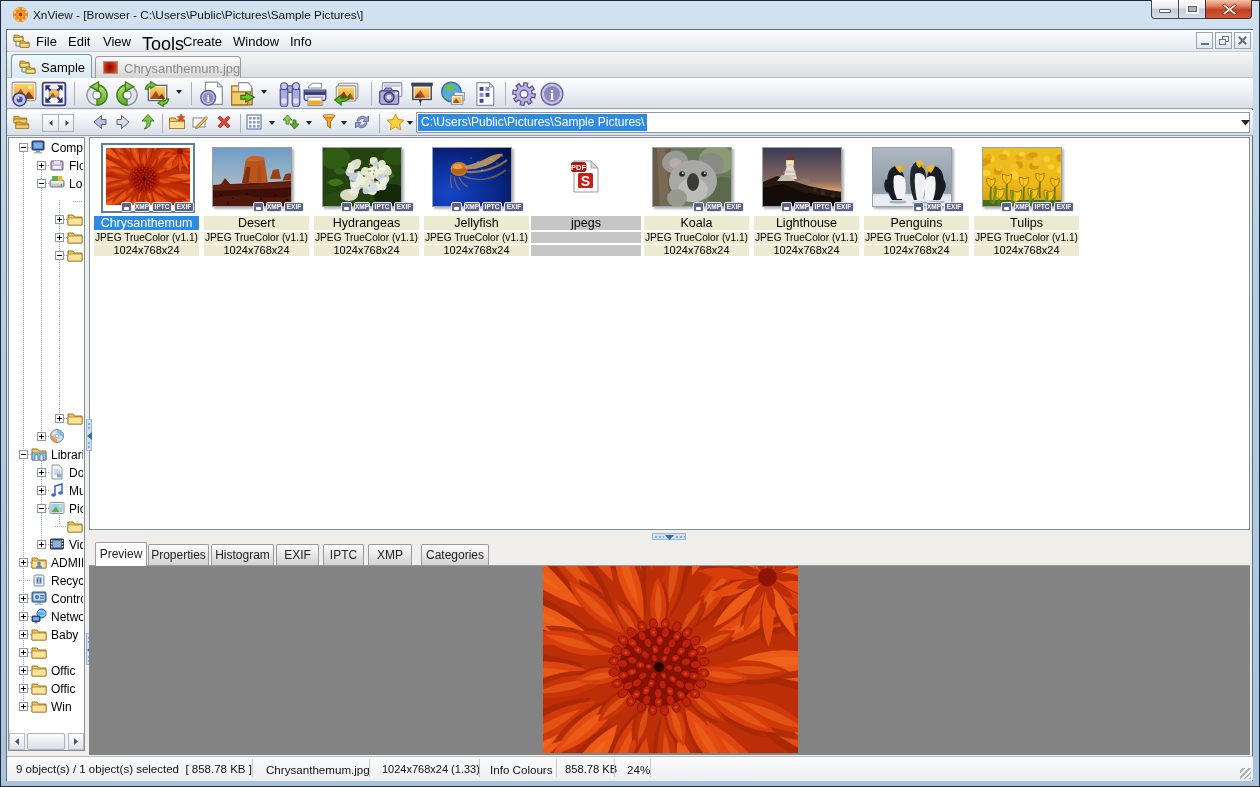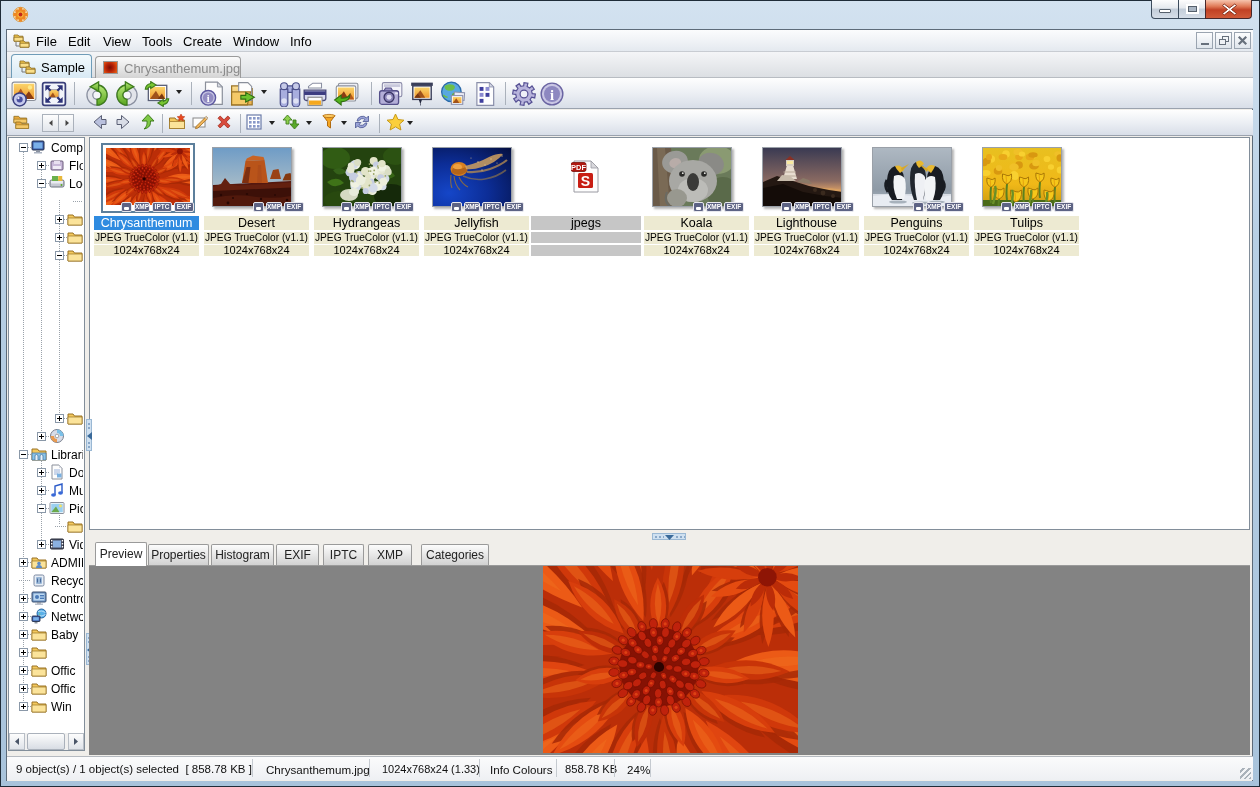--- a/index.html
+++ b/index.html
@@ -27,20 +27,21 @@
           <ellipse cx="12.6" cy="8.5" rx="3.1" ry="2.1"></ellipse>
           <ellipse cx="5.6" cy="5.6" rx="2.0" ry="2.6" transform="rotate(-45 5.6 5.6)"></ellipse>
           <ellipse cx="11.4" cy="5.6" rx="2.0" ry="2.6" transform="rotate(45 11.4 5.6)"></ellipse>
           <ellipse cx="5.6" cy="11.4" rx="2.0" ry="2.6" transform="rotate(45 5.6 11.4)"></ellipse>
           <ellipse cx="11.4" cy="11.4" rx="2.0" ry="2.6" transform="rotate(-45 11.4 11.4)"></ellipse>
         </g>
         <circle cx="8.5" cy="8.5" r="3.1" fill="#f6b33a"></circle>
         <circle cx="8.5" cy="8.5" r="1.9" fill="#c52818"></circle>
       </svg>
 </div>
+<div class="abs" style="left:33px;top:8px;font-size:11.8px;color:#101418;">XnView - [Browser - C:\Users\Public\Pictures\Sample Pictures\]</div>
 <div class="abs" style="left:1151px;top:0px;width:102px;height:20px;">
  <div class="abs" style="left:0;top:0;width:28px;height:19px;background:linear-gradient(180deg,#fdfdfd 0%,#e5e9ee 45%,#c3cdd9 50%,#d6dee8 100%);border:1px solid #3c4b5c;border-top:none;border-radius:0 0 0 4px;">
    <div class="abs" style="left:7px;top:9px;width:12px;height:4px;background:#fff;border:1px solid #56606c;border-radius:1px;"></div>
  </div>
  <div class="abs" style="left:27px;top:0;width:28px;height:19px;background:linear-gradient(180deg,#fdfdfd 0%,#e5e9ee 45%,#c3cdd9 50%,#d6dee8 100%);border:1px solid #3c4b5c;border-top:none;">
    <div class="abs" style="left:7px;top:4px;width:13px;height:10px;border:2px solid #fff;background:#aab6c4;box-shadow:0 0 0 1px #56606c inset;"></div>
  </div>
  <div class="abs" style="left:54px;top:0;width:47px;height:19px;background:linear-gradient(180deg,#f6c5ae 0%,#e07b58 35%,#c14124 55%,#d05a38 100%);border:1px solid #47272a;border-top:none;border-radius:0 0 4px 0;">
    <svg class="abs" style="left:16px;top:3px;" width="15" height="13" viewBox="0 0 15 13">
           <path d="M2.2 1 L7.5 5 L12.8 1 L14.5 2.6 L9.5 6.5 L14.5 10.4 L12.8 12 L7.5 8 L2.2 12 L0.5 10.4 L5.5 6.5 L0.5 2.6 Z" fill="#fff" stroke="#7d2914" stroke-width="0.9"></path>
@@ -53,21 +54,21 @@
           <path d="M1 2 h4 l1 1.2 h4 v5 h-9 z" fill="#f4c94f"></path>
           <path d="M1 4.2 h9 v4 h-9 z" fill="#fadf8a"></path>
           <path d="M7 8 h4 l1 1.2 h4 v5 h-9 z" fill="#f4c94f"></path>
           <path d="M7 10.2 h9 v4 h-9 z" fill="#fadf8a"></path>
         </g>
         <path d="M3 9 v4 h3" stroke="#777" fill="none"></path>
       </svg></div>
 <div class="abs" style="left:36px;top:33.5px;font-size:13px;color:#000;">File</div>
 <div class="abs" style="left:68px;top:33.5px;font-size:13px;color:#000;">Edit</div>
 <div class="abs" style="left:103px;top:33.5px;font-size:13px;color:#000;text-align:center;">View</div>
-<div class="abs" style="left:142px;top:33.5px;font-size:13px;color:#000;">Tools</div>
+<div class="abs" style="left:142px;top:33.5px;font-size:18px;color:#000;">Tools</div>
 <div class="abs" style="left:183px;top:33.5px;font-size:13px;color:#000;">Create</div>
 <div class="abs" style="left:233px;top:33.5px;font-size:13px;color:#000;">Window</div>
 <div class="abs" style="left:290px;top:33.5px;font-size:13px;color:#000;">Info</div>
 
 <div class="abs" style="left:1196px;top:32px;width:54px;height:17px;">
  <div class="abs" style="left:0;top:0;width:17px;height:17px;border:1px solid #9aa4b0;background:linear-gradient(180deg,#fcfdfe,#dfe5ec);">
         <div class="abs" style="left:4px;top:10px;width:8px;height:2px;background:#67707c;"></div>
       </div>
  <div class="abs" style="left:19px;top:0;width:17px;height:17px;border:1px solid #9aa4b0;background:linear-gradient(180deg,#fcfdfe,#dfe5ec);">
    <div class="abs" style="left:6px;top:3px;width:7px;height:6px;border:1px solid #67707c;"></div>
@@ -521,20 +522,26 @@
 <div class="abs" style="left:353px;top:113px;"><svg width="18" height="18" viewBox="0 0 18 18">
         <path d="M4 8 A5.5 5.5 0 0 1 13.5 5 L15.5 3 L15.5 8.5 L10 8.5 L12 6.5 A4 4 0 0 0 5.8 8 Z" fill="#9aa3d8" stroke="#4a5590" stroke-width="0.8"></path>
         <path d="M14 10 A5.5 5.5 0 0 1 4.5 13 L2.5 15 L2.5 9.5 L8 9.5 L6 11.5 A4 4 0 0 0 12.2 10 Z" fill="#9aa3d8" stroke="#4a5590" stroke-width="0.8"></path>
       </svg></div>
 <div class="sep2" style="left:379px;top:114px;"></div>
 <div class="abs" style="left:386px;top:113px;"><svg width="19" height="18" viewBox="0 0 19 18">
         <path d="M9.5 1 L12 6.5 L18 7.2 L13.6 11 L14.9 17 L9.5 13.8 L4.1 17 L5.4 11 L1 7.2 L7 6.5 Z" fill="#fbcf3c" stroke="#c89a18" stroke-width="1"></path>
       </svg></div>
 <div class="dd" style="left:407px;top:121px;"></div>
 
+<div class="abs" style="left:416px;top:112px;width:834px;height:21px;border:1px solid #8a98a8;background:#fff;">
+ <div class="abs" style="left:1px;top:1px;height:17px;background:#2f8be0;color:#fff;font-size:12px;line-height:17px;padding:0 3px;">C:\Users\Public\Pictures\Sample Pictures\</div>
+ <svg class="abs" style="left:824px;top:7px;" width="9" height="6" viewBox="0 0 9 6">
+        <path d="M0 0 h9 L4.5 5.5 Z" fill="#222"></path>
+      </svg>
+</div>
 <div class="abs" style="left:8px;top:137px;width:77px;height:614px;background:#fff;border:1px solid #828e9a;"></div>
 <div class="abs" style="left:89px;top:137px;width:1161px;height:393px;background:#fff;border:1px solid #828e9a;"></div>
 <div class="abs" style="left:89px;top:531px;width:1161px;height:11px;background:#f0eeea;"></div>
 <div class="abs" style="left:652px;top:533px;width:34px;height:7px;background:#cfe0f0;border:1px solid #9ab8d4;">
  <svg class="abs" style="left:12px;top:1px;" width="9" height="5" viewBox="0 0 9 5">
         <path d="M0 0 h9 L4.5 5 Z" fill="#3a6a9a"></path>
       </svg>
  <div class="abs" style="left:2px;top:2px;width:9px;height:2px;background:repeating-linear-gradient(90deg,#8aa8c8 0 2px,transparent 2px 4px);"></div>
  <div class="abs" style="left:23px;top:2px;width:9px;height:2px;background:repeating-linear-gradient(90deg,#8aa8c8 0 2px,transparent 2px 4px);"></div>
 </div>

